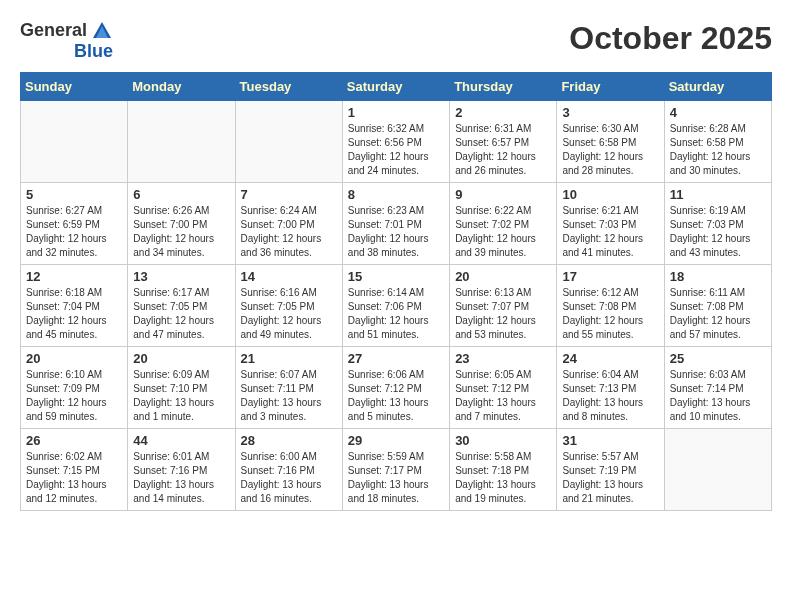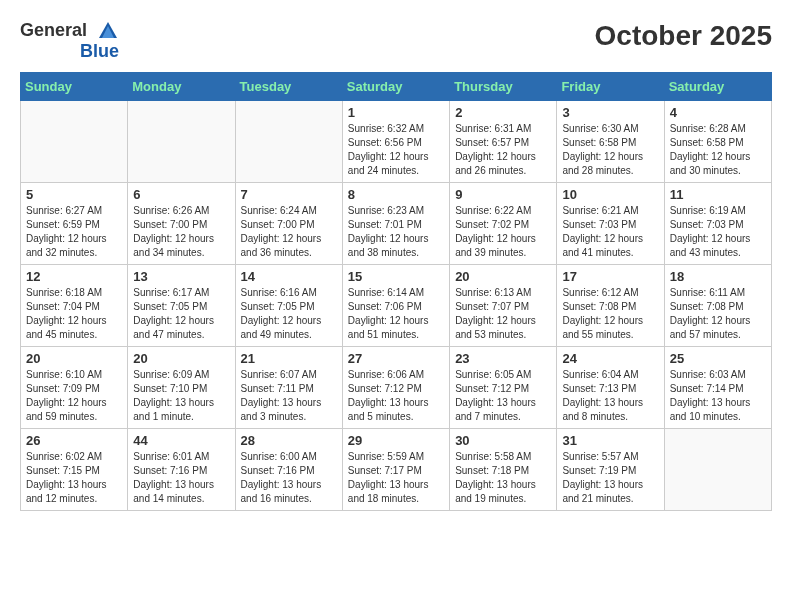--- a/index.html
+++ b/index.html
@@ -28,36 +28,36 @@
     }
     .logo-text-blue {
       font-size: 18px;
       font-weight: bold;
       color: #1a5ba8;
     }
     .title-area {
       text-align: right;
     }
     .month-title {
-      font-size: 28px;
+      font-size: 32px;
       font-weight: bold;
       color: #333;
     }
     .subtitle {
       font-size: 14px;
       color: #555;
     }
     .calendar {
       width: 100%;
       border-collapse: collapse;
       border: 1px solid #ccc;
     }
     .calendar th {
       background: #2b6cb0;
-      color: #86efac;
+      color: #fef9c3;
       padding: 6px 4px;
       font-size: 13px;
       font-weight: bold;
       text-align: left;
       border: 1px solid #2b6cb0;
     }
     .calendar td {
       border: 1px solid #ccc;
       vertical-align: top;
       padding: 4px 5px;
@@ -80,21 +80,21 @@
       line-height: 1.4;
       color: #333;
     }
   </style>
 </head>
 <body>
 
 <div class="header-area">
   <div class="logo">
     <div style="display:flex;flex-direction:column;align-items:flex-end;line-height:1.1;">
-      <span style="display:flex;align-items:center;gap:10px;justify-content:space-between;">
+      <span style="display:flex;align-items:center;gap:4px;justify-content:space-between;">
         <span class="logo-text-general">General</span>
         <svg width="22" height="22" viewBox="0 0 22 22">
           <path d="M11 2 L20 18 L2 18 Z" fill="#1a5ba8"></path>
           <path d="M11 6 L17 18 L5 18 Z" fill="#4a90d9"></path>
         </svg>
       </span>
       <span class="logo-text-blue">Blue</span>
     </div>
   </div>
   <div class="title-area">

